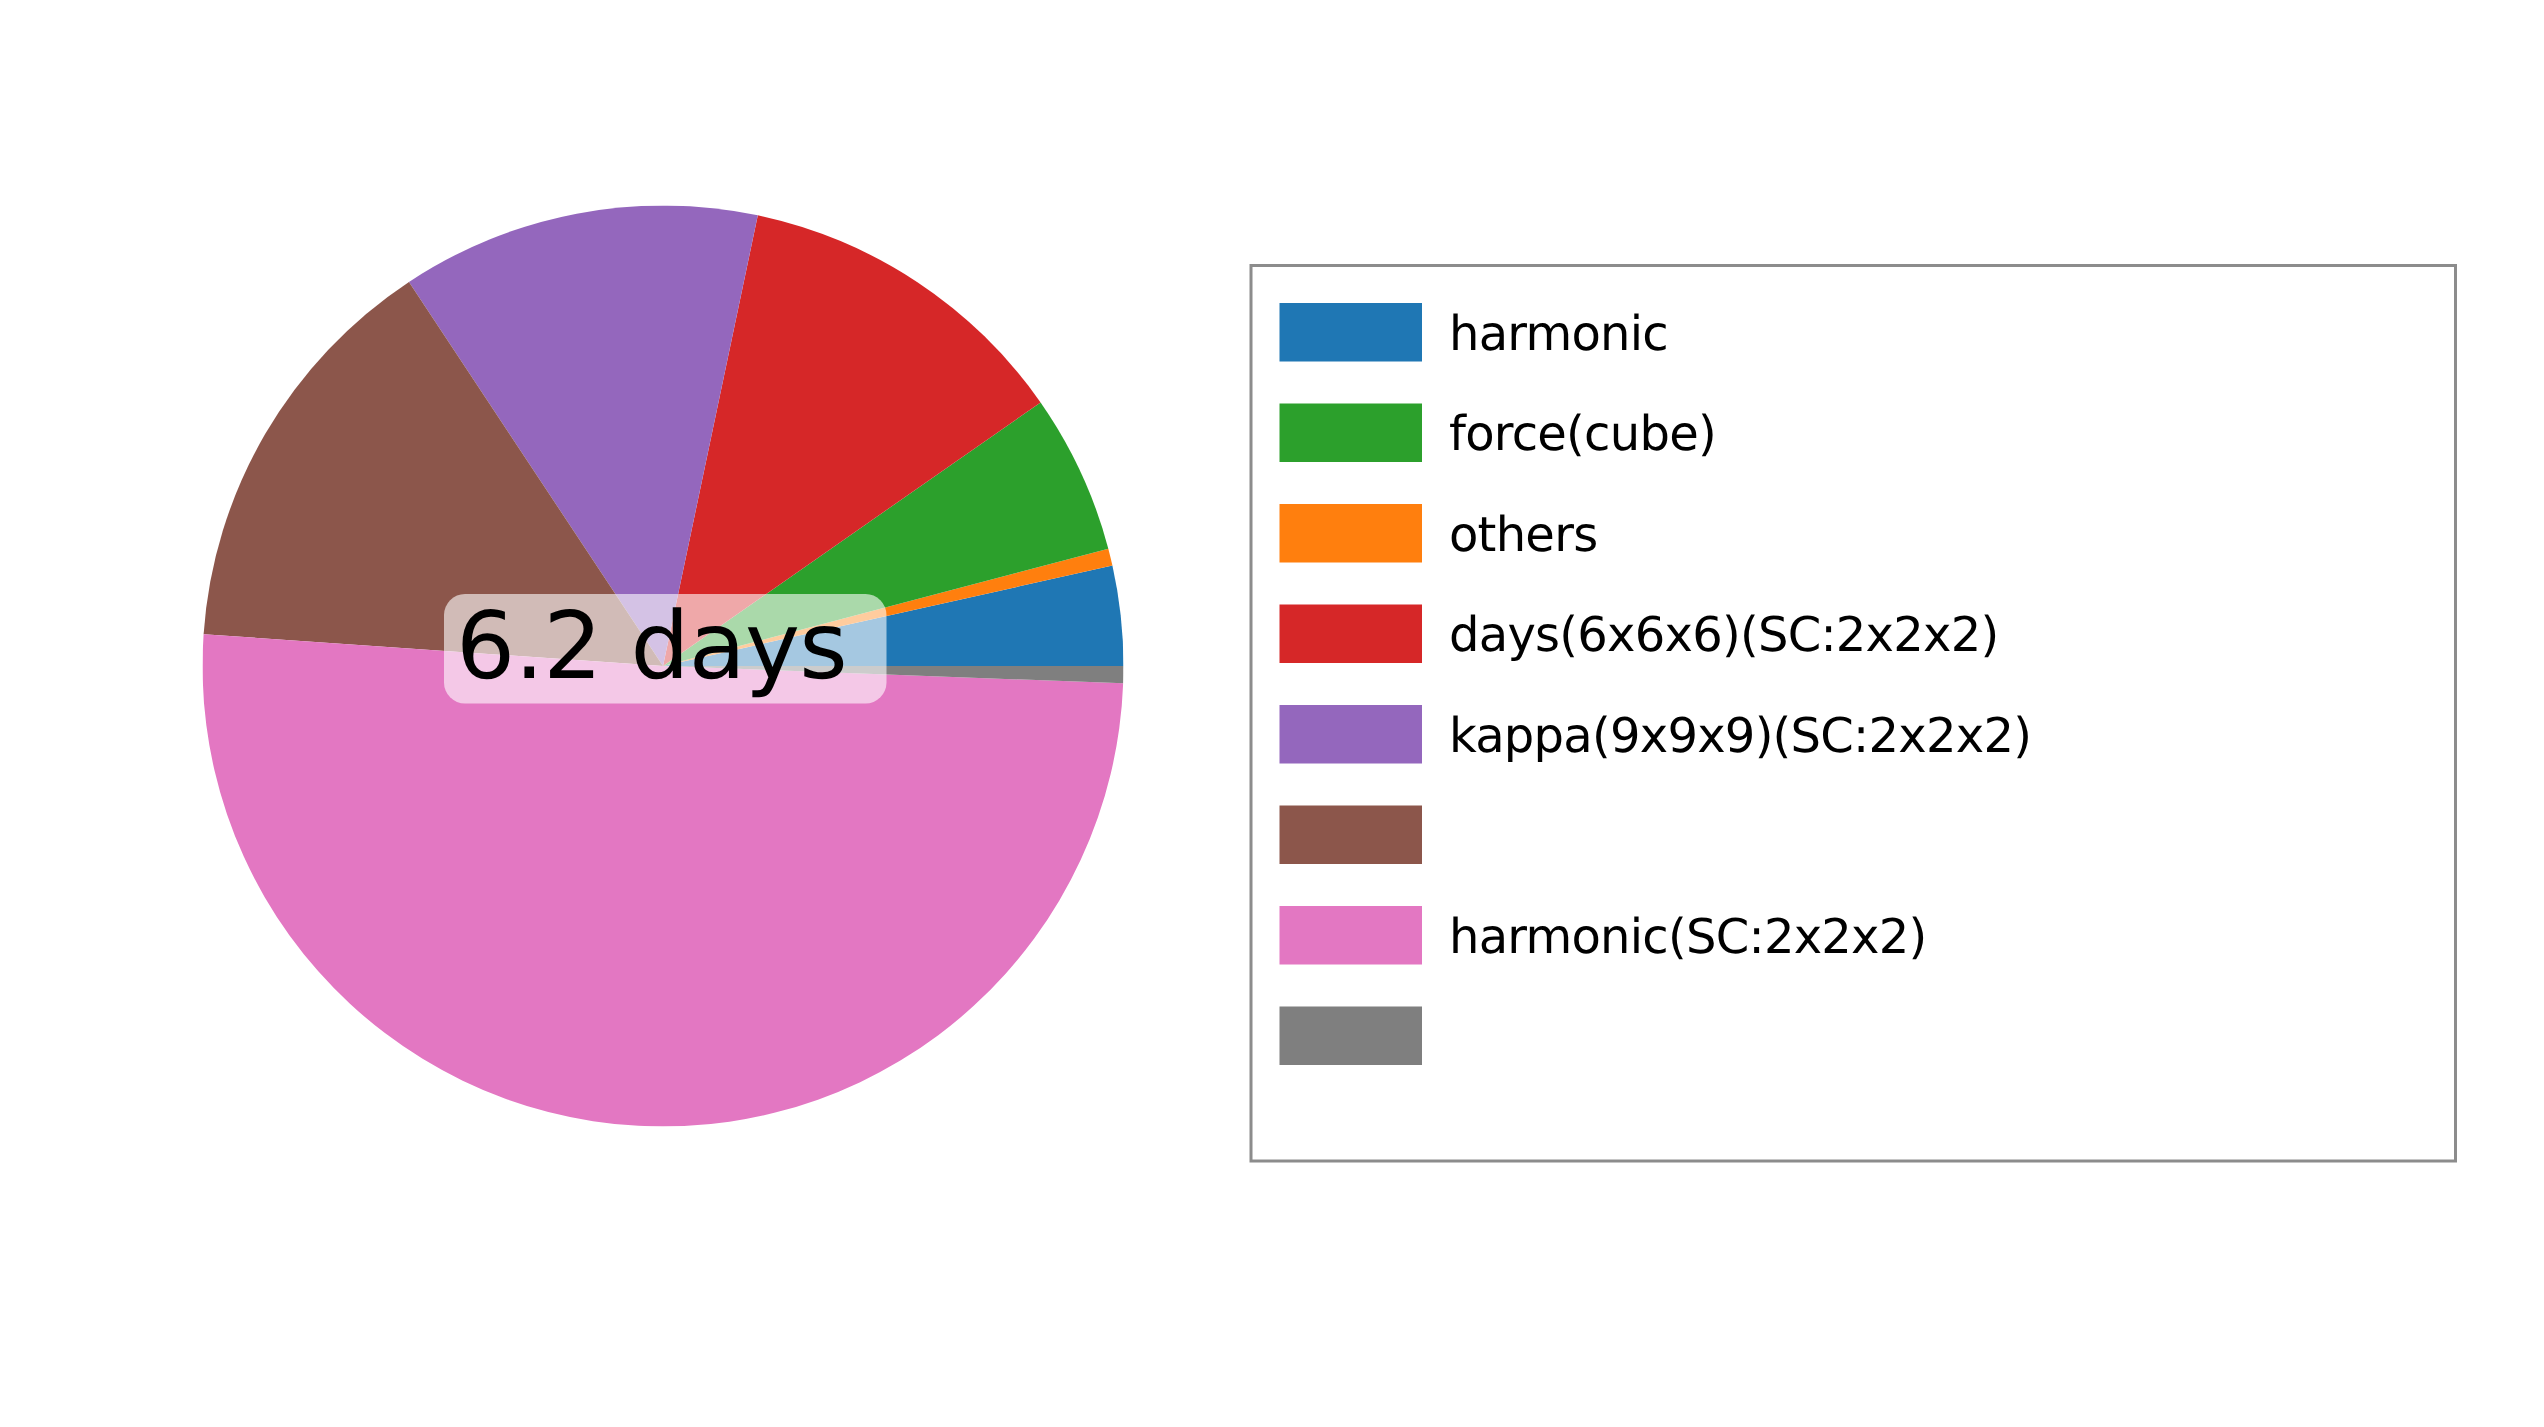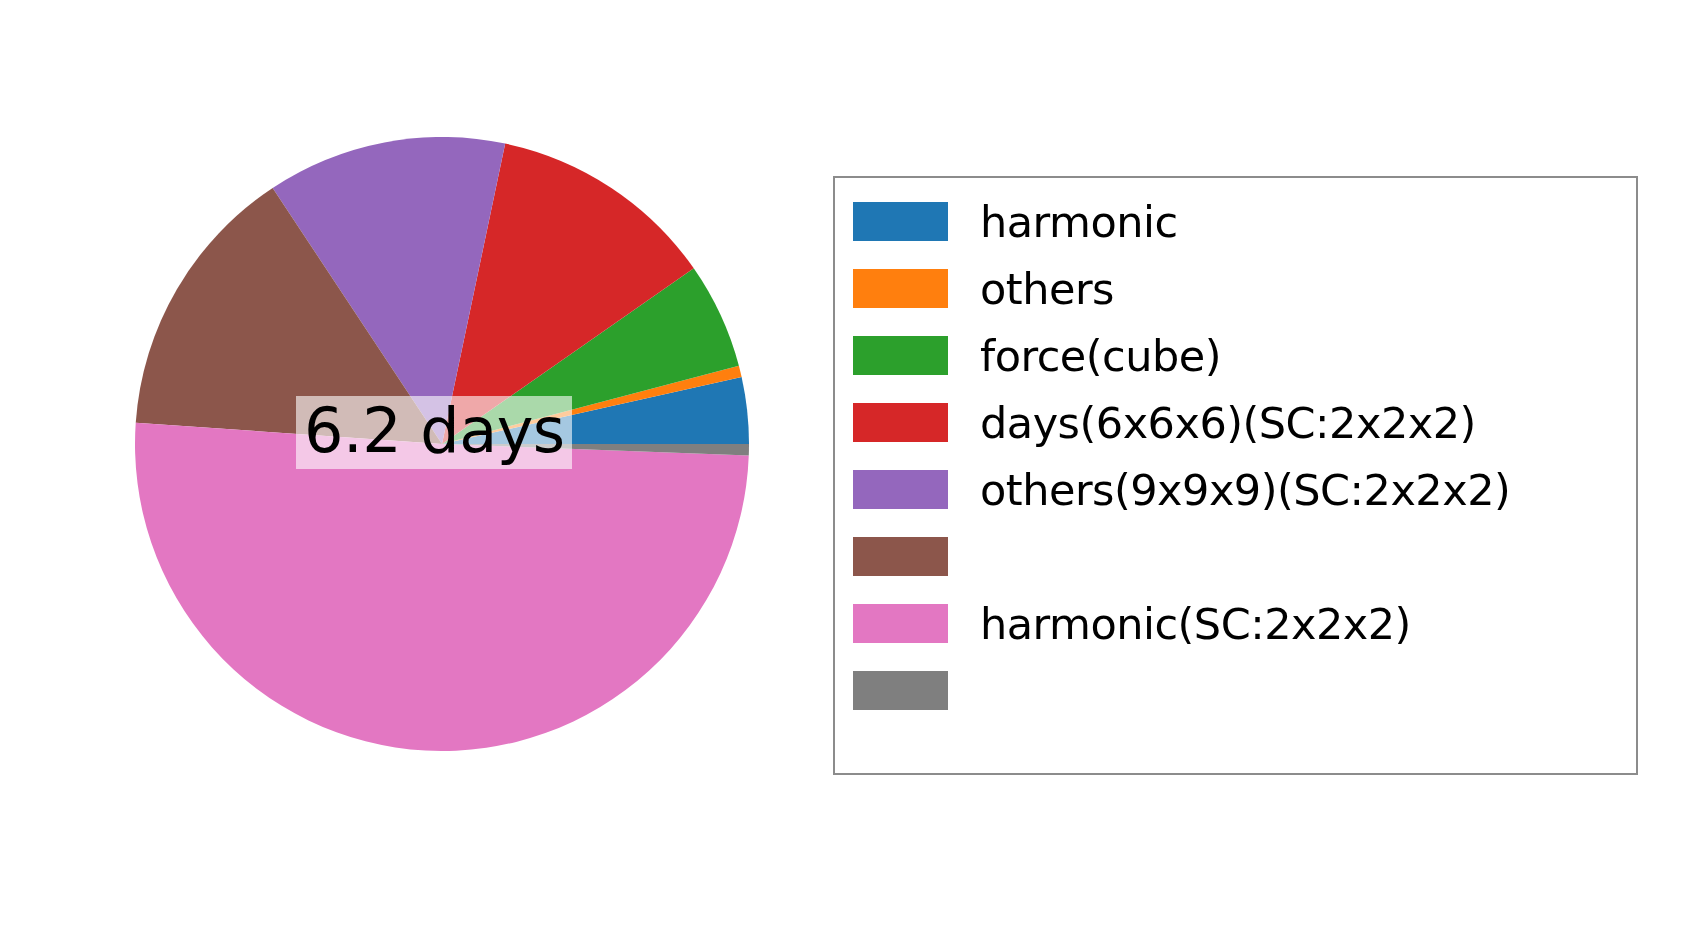--- a/index.html
+++ b/index.html
@@ -28,27 +28,28 @@
     width: 614px;
     height: 614px;
   }
   #pie-svg { display: block; width: 614px; height: 614px; }
 
   
   #center-label {
     position: absolute;
     left: 296px;
     top: 396px;
-    padding: 2px 7px 6px 8px;
+    padding: 2px 26px 6px 8px;
     font-size: 62px;
     line-height: 1.05;
     color: #000000;
     background: rgba(255,255,255,0.60);
     white-space: nowrap;
     letter-spacing: -0.5px;
+    border-radius: 14px;
   }
 
   
   #legend {
     position: absolute;
     left: 833px;
     top: 176px;
     width: 805px;
     height: 599px;
     box-sizing: border-box;
@@ -67,22 +68,22 @@
     display: flex;
     align-items: center;
     height: 67px;
   }
   .legend-swatch {
     width: 95px;
     height: 39px;
     flex: 0 0 auto;
   }
   .legend-label {
-    margin-left: 32px;
-    font-size: 43px;
+    margin-left: 18px;
+    font-size: 32px;
     color: #000000;
     white-space: nowrap;
     letter-spacing: -0.5px;
   }
 </style>
 </head>
 <body>
 
 <div id="figure">
 
@@ -101,34 +102,34 @@
 
   <div id="center-label">6.2 days</div>
 
   <div id="legend">
     <div id="legend-list">
         <div class="legend-row">
           <span class="legend-swatch" style="background: rgb(31, 119, 180);"></span>
           <span class="legend-label">harmonic</span>
         </div>
         <div class="legend-row">
+          <span class="legend-swatch" style="background: rgb(44, 160, 44);"></span>
+          <span class="legend-label">force(cube)</span>
+        </div>
+        <div class="legend-row">
           <span class="legend-swatch" style="background: rgb(255, 127, 14);"></span>
           <span class="legend-label">others</span>
-        </div>
-        <div class="legend-row">
-          <span class="legend-swatch" style="background: rgb(44, 160, 44);"></span>
-          <span class="legend-label">force(cube)</span>
         </div>
         <div class="legend-row">
           <span class="legend-swatch" style="background: rgb(214, 39, 40);"></span>
           <span class="legend-label">days(6x6x6)(SC:2x2x2)</span>
         </div>
         <div class="legend-row">
           <span class="legend-swatch" style="background: rgb(148, 103, 189);"></span>
-          <span class="legend-label">others(9x9x9)(SC:2x2x2)</span>
+          <span class="legend-label">kappa(9x9x9)(SC:2x2x2)</span>
         </div>
         <div class="legend-row">
           <span class="legend-swatch" style="background: rgb(140, 86, 75);"></span>
         </div>
         <div class="legend-row">
           <span class="legend-swatch" style="background: rgb(227, 119, 194);"></span>
           <span class="legend-label">harmonic(SC:2x2x2)</span>
         </div>
         <div class="legend-row">
           <span class="legend-swatch" style="background: rgb(127, 127, 127);"></span>

